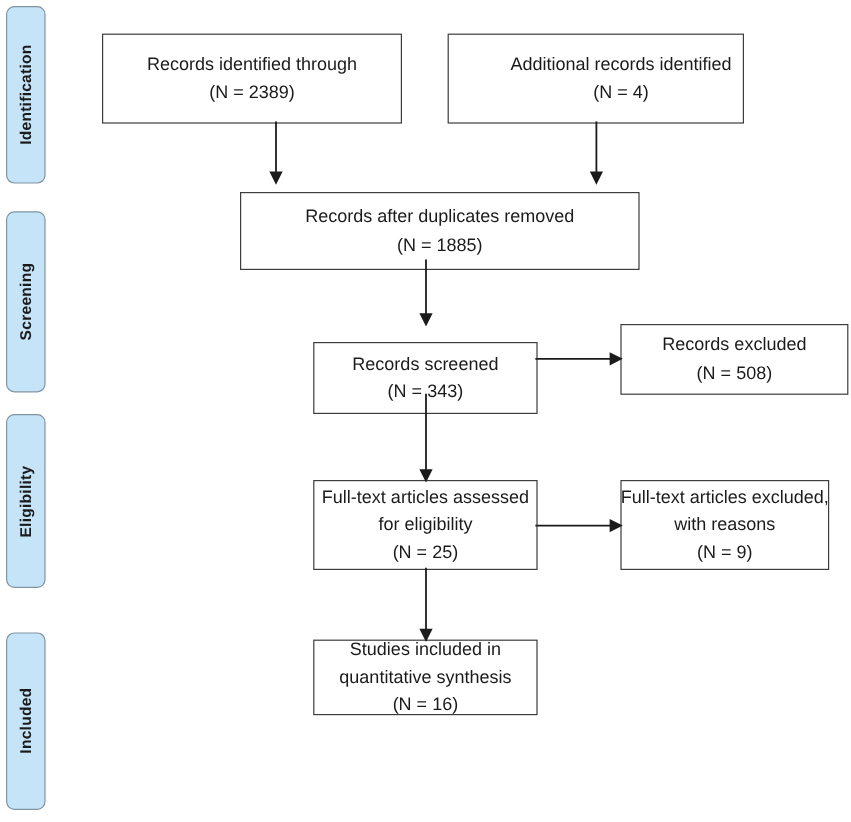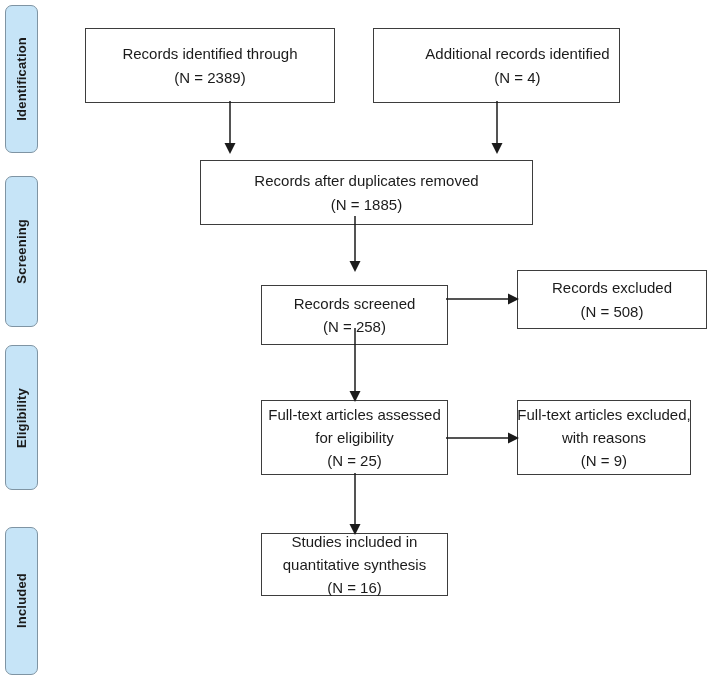--- a/index.html
+++ b/index.html
@@ -106,21 +106,21 @@
     <div class="line">(N = 4)</div>
   </div>
 
   <div class="flow-box" style="left:200px; top:160px; width:333px; height:65px;">
     <div class="line">Records after duplicates removed</div>
     <div class="line">(N = 1885)</div>
   </div>
 
   <div class="flow-box" style="left:261px; top:270px; width:187px; height:60px;margin-top:15px;">
     <div class="line">Records screened</div>
-    <div class="line">(N = 258)</div>
+    <div class="line">(N = 343)</div>
   </div>
 
   <div class="flow-box" style="left:517px; top:270px; width:190px; height:59px;">
     <div class="line">Records excluded</div>
     <div class="line">(N = 508)</div>
   </div>
 
   <div class="flow-box" style="left:261px; top:400px; width:187px; height:75px;text-align:right;">
     <div class="line">Full-text articles assessed</div>
     <div class="line">for eligibility</div>

